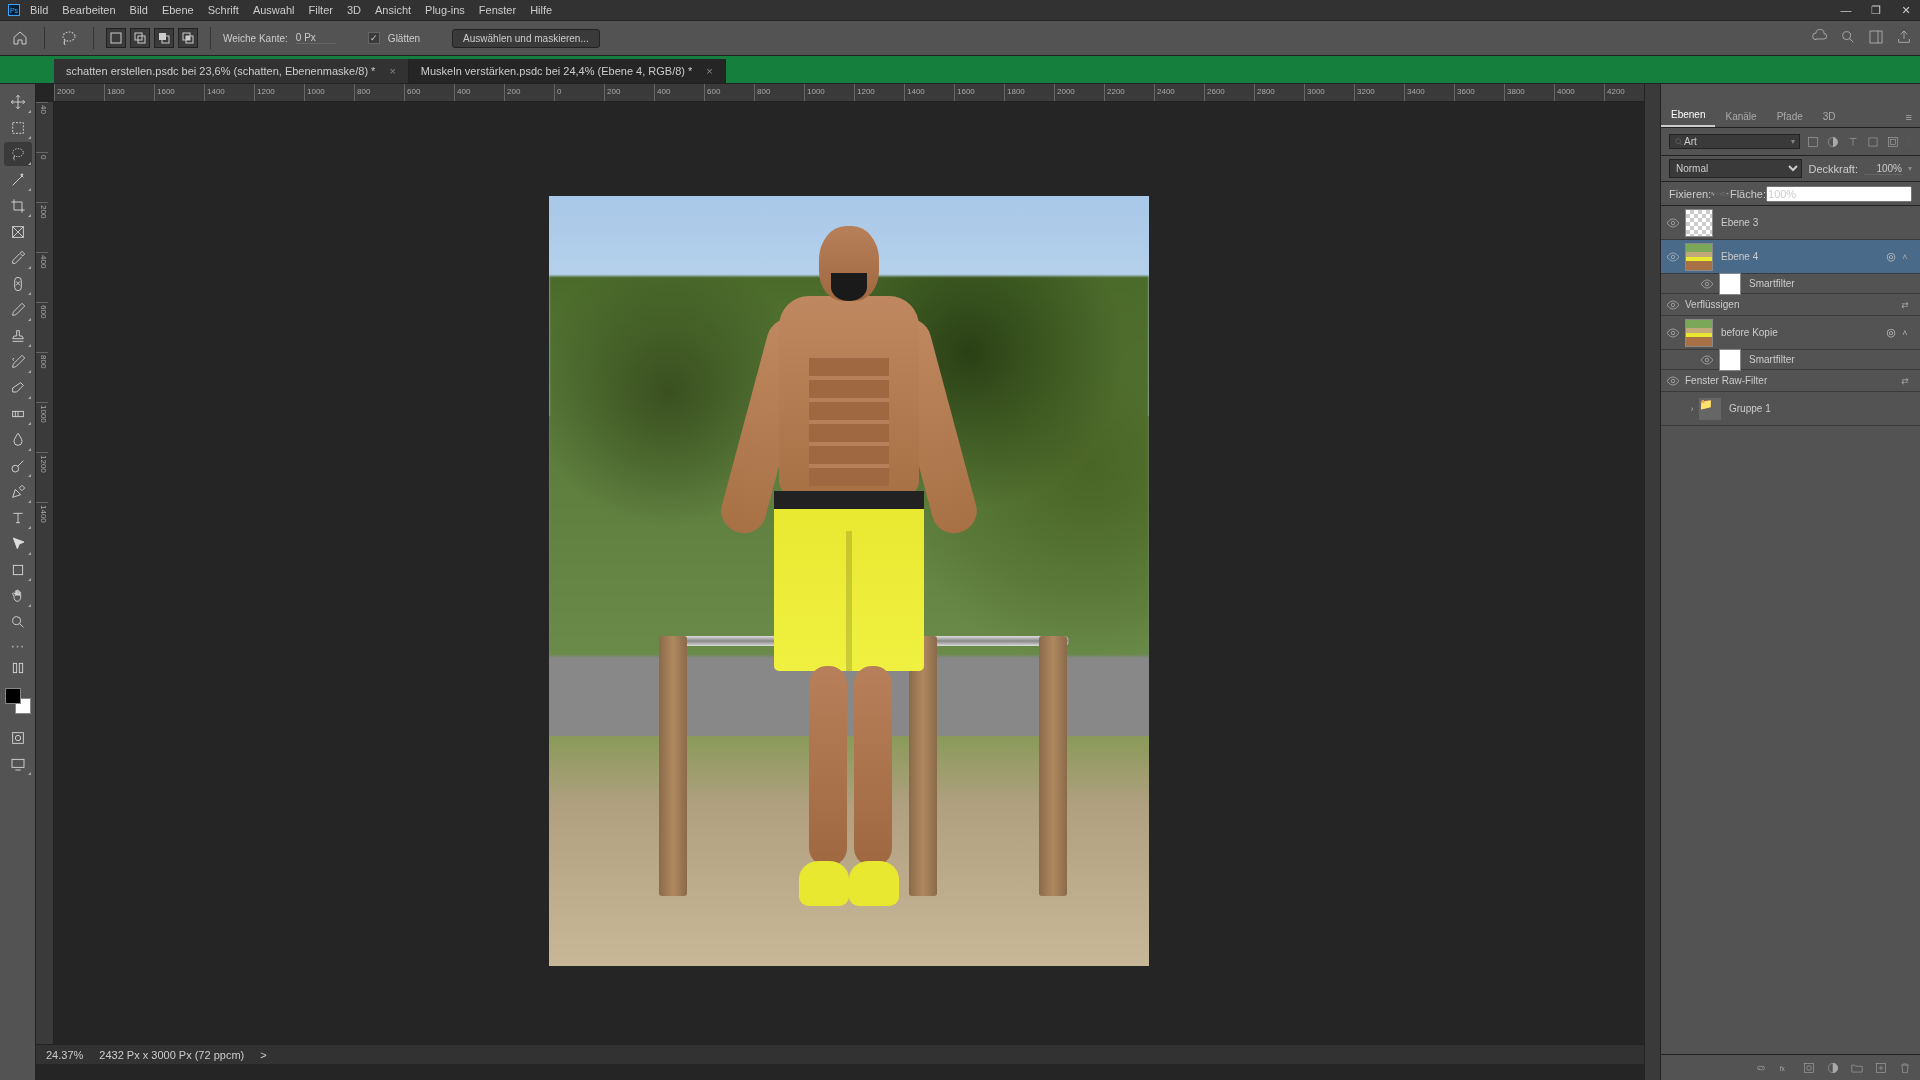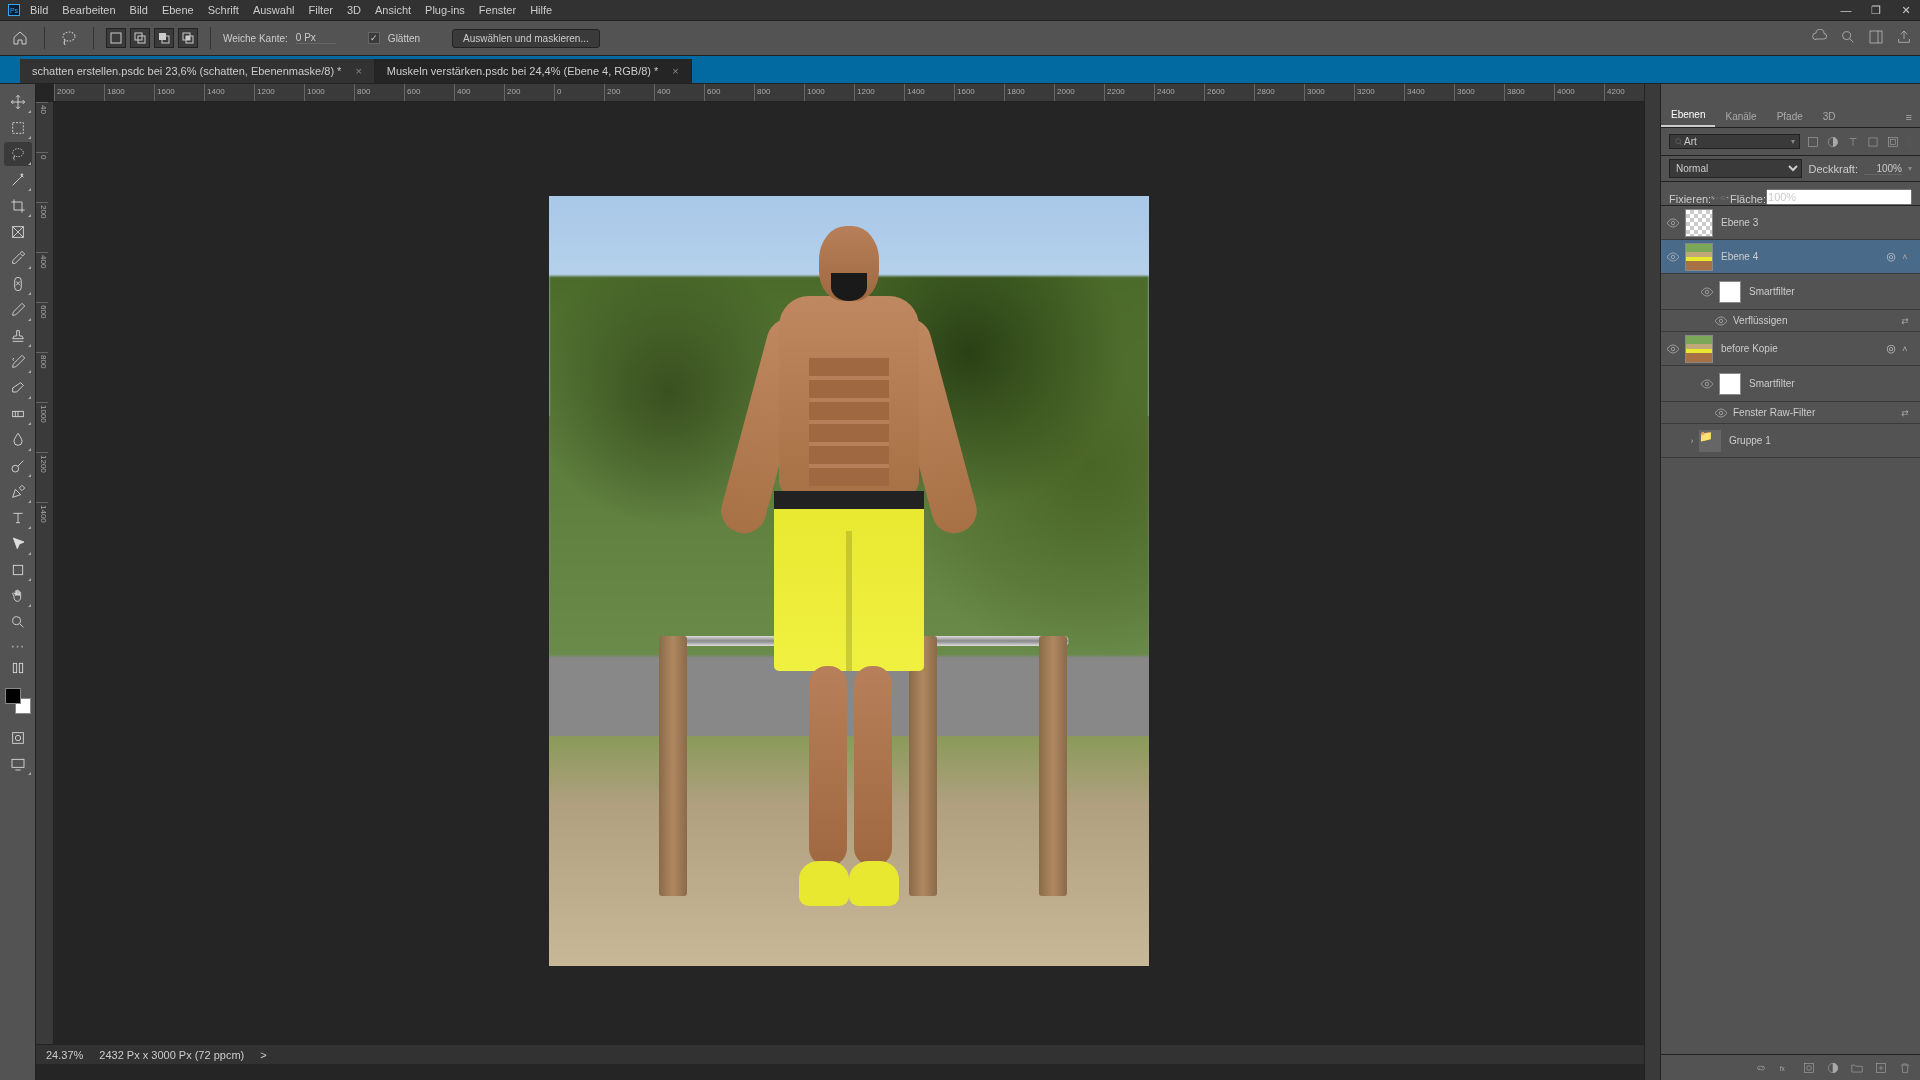--- a/index.html
+++ b/index.html
@@ -13,21 +13,21 @@
 .optbar{height:36px;background:#535353;border-top:1px solid #222;border-bottom:1px solid #222;display:flex;align-items:center;padding:0 8px;gap:8px}
 .optbar .hbtn{width:24px;height:24px;display:flex;align-items:center;justify-content:center;border:1px solid transparent;border-radius:3px}
 .optbar .sep{width:1px;height:22px;background:#333;margin:0 4px}
 .optbar .grp{display:flex;gap:4px}
 .optbar .sbtn{width:20px;height:20px;background:#3a3a3a;border:1px solid #222;display:flex;align-items:center;justify-content:center}
 .optbar label{font-size:10px}
 .optbar input[type=text]{width:40px;background:transparent;border:none;border-bottom:1px solid #666;color:#ccc;font-size:10px;text-align:left}
 .optbar .chk{width:12px;height:12px;background:#3a3a3a;border:1px solid #666;display:inline-flex;align-items:center;justify-content:center;font-size:9px;color:#ccc}
 .optbar .btn2{padding:3px 10px;background:#3a3a3a;border:1px solid #222;border-radius:3px;font-size:10px}
 .optbar .right{margin-left:auto;display:flex;gap:12px;align-items:center}
-.tabbar{height:28px;background:#0369a1;display:flex;align-items:flex-end;padding-left:20px;border-bottom:1px solid #222}
+.tabbar{height:28px;background:#15803d;display:flex;align-items:flex-end;padding-left:54px;border-bottom:1px solid #222}
 .tab{height:24px;padding:0 12px;display:flex;align-items:center;gap:8px;border-right:1px solid #222;background:#323232;font-size:10px;color:#aaa}
 .tab.active{background:#252525;color:#fff}
 .tab .x{color:#888;margin-left:6px}
 .main{display:flex;height:calc(1080px - 20px - 36px - 28px)}
 .toolbar{width:36px;background:#535353;border-right:1px solid #222;display:flex;flex-direction:column;align-items:center;padding:6px 0;gap:2px}
 .tool{width:28px;height:24px;display:flex;align-items:center;justify-content:center;border-radius:3px;position:relative}
 .tool.sel{background:#3a3a3a}
 .tool svg{width:16px;height:16px;fill:none;stroke:#ddd;stroke-width:1.3}
 .tool .tri{position:absolute;right:1px;bottom:1px;width:0;height:0;border-left:3px solid transparent;border-bottom:3px solid #aaa}
 .swatches{margin-top:6px;position:relative;width:26px;height:26px}
@@ -74,27 +74,27 @@
 .ptab{padding:5px 10px;font-size:10px;color:#aaa}
 .ptab.active{color:#fff;border-bottom:2px solid #ccc}
 .panel-opts{height:28px;display:flex;align-items:center;padding:0 8px;gap:6px;border-bottom:1px solid #222}
 .search{flex:1;display:flex;align-items:center;background:#3a3a3a;border:1px solid #222;border-radius:0;padding:1px 4px}
 .search input{background:none;border:none;width:40px;color:#ccc;font-size:10px}
 .search .dd{margin-left:auto;font-size:8px;color:#888}
 .pico{width:14px;height:14px}
 .panel-opts2{height:26px;display:flex;align-items:center;padding:0 8px;gap:6px;border-bottom:1px solid #222;font-size:10px}
 .panel-opts2 select{background:#3a3a3a;border:1px solid #222;color:#ccc;font-size:10px;flex:1;padding:2px}
 .panel-opts2 .pct{width:38px;background:transparent;border:none;border-bottom:1px solid #666;color:#ccc;font-size:10px;text-align:right}
-.panel-opts3{height:24px;display:flex;align-items:flex-end;padding:0 8px;gap:0;border-bottom:1px solid #222;font-size:10px;color:#aaa}
+.panel-opts3{height:24px;display:flex;align-items:center;padding:0 8px;gap:0;border-bottom:1px solid #222;font-size:10px;color:#aaa}
 .lock-ico{width:14px;height:14px}
 .layers{flex:1;overflow:auto}
 .layer{display:flex;align-items:center;height:34px;border-bottom:1px solid #3a3a3a;padding-right:8px}
 .layer.sel{background:#4a6a8a}
-.layer.sub{padding-left:34px;height:36px}
-.layer.sub2{padding-left:48px;height:22px}
+.layer.sub{padding-left:34px;height:20px}
+.layer.sub2{height:22px}
 .eye{width:24px;display:flex;justify-content:center}
 .eye svg{width:14px;height:14px;stroke:#ccc;fill:none}
 .thumb{width:28px;height:28px;border:1px solid #888;margin-right:8px;background:#fff}
 .thumb.chk{background-image:linear-gradient(45deg,#ccc 25%,transparent 25%,transparent 75%,#ccc 75%),linear-gradient(45deg,#ccc 25%,#fff 25%,#fff 75%,#ccc 75%);background-size:8px 8px;background-position:0 0,4px 4px}
 .thumb.mini{width:22px;height:22px}
 .thumb.img{background:linear-gradient(#7aa858 30%,#c0a878 30% 50%,#e8e830 50% 65%,#a87045 65%)}
 .thumb.fold{background:#666;border:none}
 .lname{flex:1;font-size:10px}
 .smart{width:14px;text-align:center;color:#ccc}
 .expand{width:14px;font-size:9px;color:#aaa;text-align:center}

